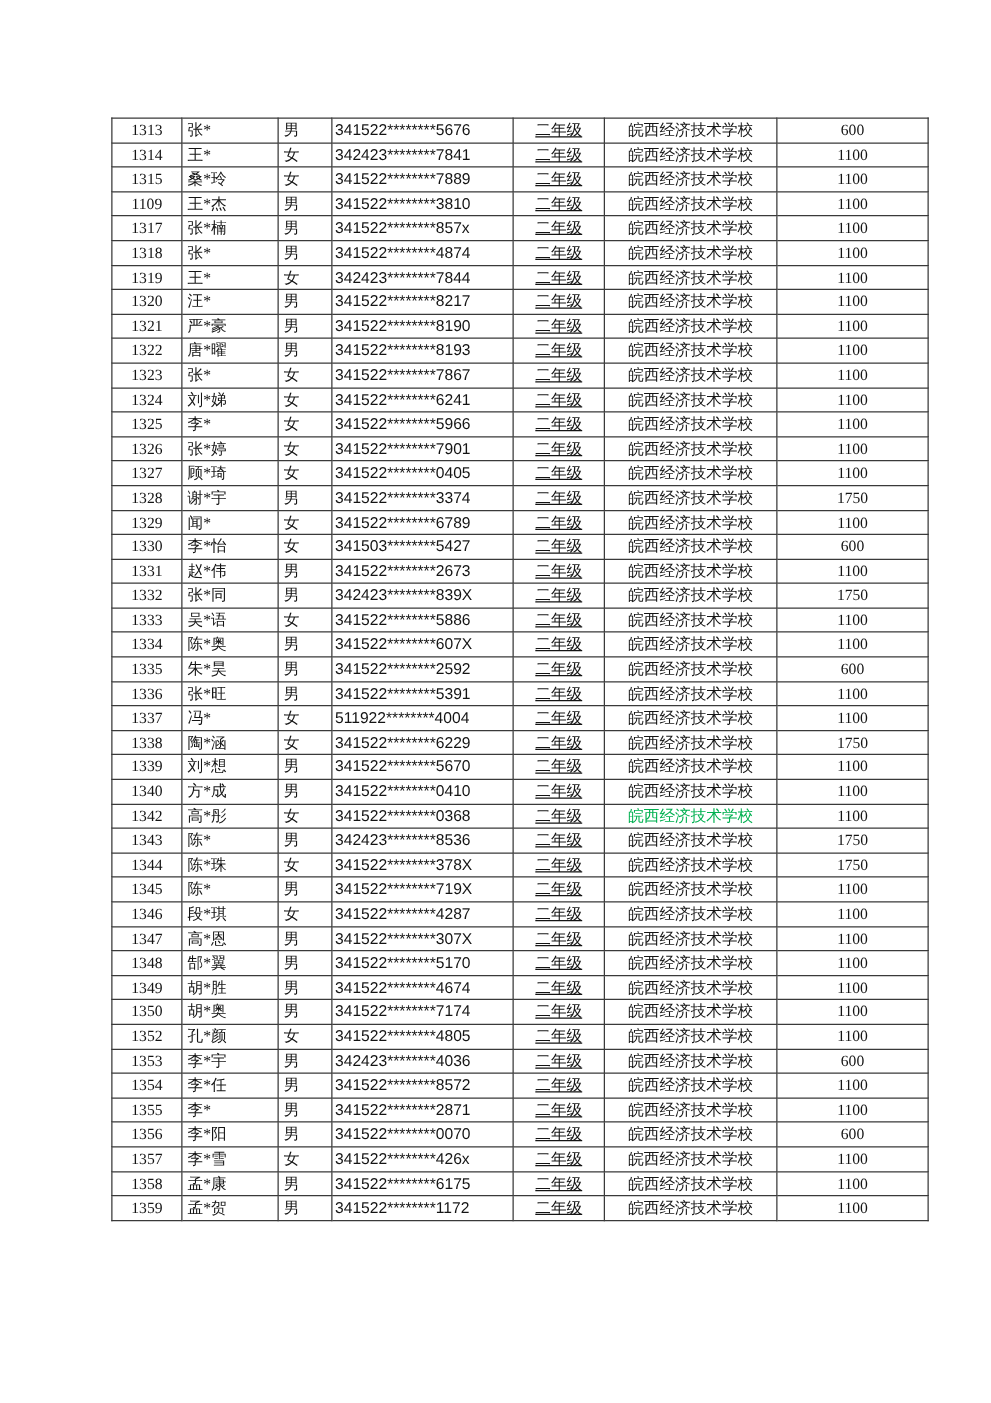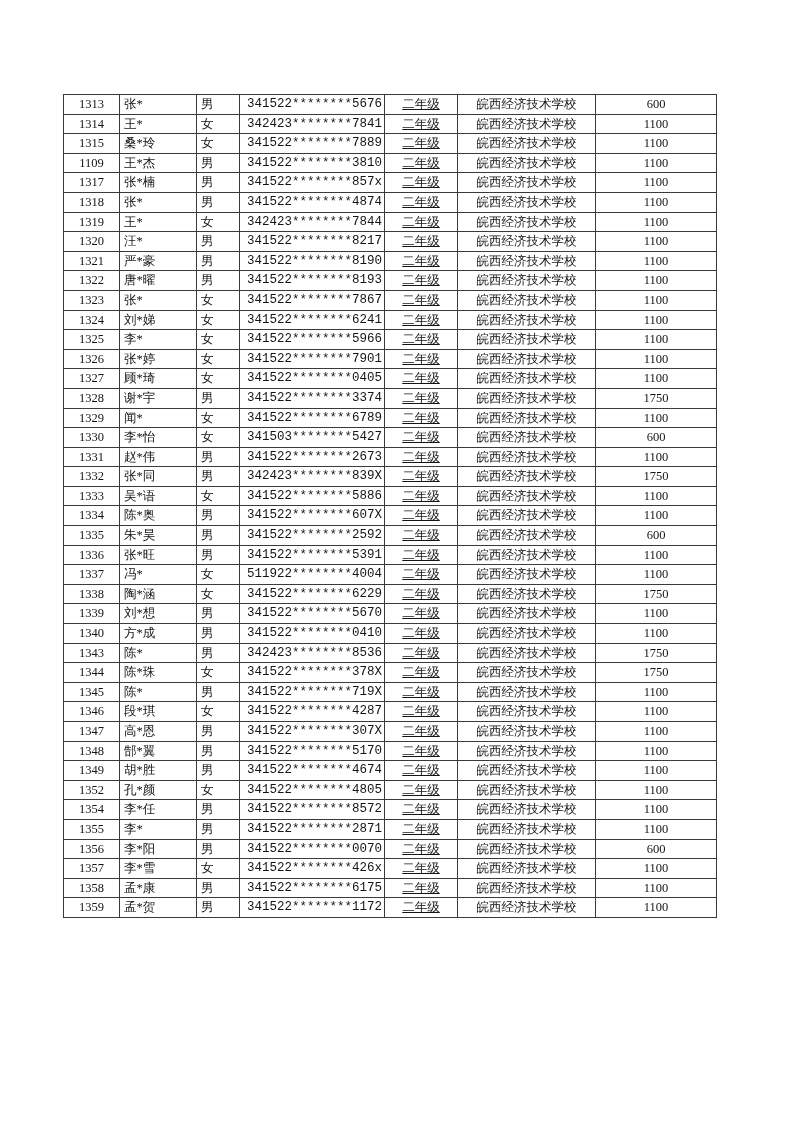--- a/index.html
+++ b/index.html
@@ -8,41 +8,41 @@
     background: #ffffff;
   }
   body {
     width: 793px;
     height: 1122px;
     position: relative;
     font-family: "Liberation Serif", "DejaVu Serif", serif;
   }
   .table-wrap {
     position: absolute;
-    left: 63px;
+    left: 89px;
     top: 94px;
   }
   table {
     border-collapse: collapse;
     table-layout: fixed;
   }
   td {
     border: 1px solid #3a3a3a;
     font-size: 12.5px;
     color: #141414;
     height: 18.6px;
     line-height: 18.6px;
     padding: 0 2px;
     overflow: hidden;
     white-space: nowrap;
   }
   td.c-no     { width: 51px;  text-align: center; }
   td.c-name   { width: 70px;  text-align: left; padding-left: 4px; }
   td.c-gender { width: 36px;  text-align: left; padding-left: 4px; }
-  td.c-id     { width: 140px; text-align: right; font-family: Liberation Mono, monospace; }
+  td.c-id     { width: 140px; text-align: left; font-family: Liberation Sans, sans-serif; }
   td.c-grade  { width: 68px;  text-align: center; text-decoration: underline; }
   td.c-school { width: 133px; text-align: center; }
   td.c-amount { width: 116px; text-align: center; margin-top: 19px; }
 </style>
 </head>
 <body>
 
 <div class="table-wrap">
   <table>
     <tbody>
@@ -292,20 +292,29 @@
         <tr>
     <td class="c-no">1340</td>
     <td class="c-name">方*成</td>
     <td class="c-gender">男</td>
     <td class="c-id">341522********0410</td>
     <td class="c-grade">二年级</td>
     <td class="c-school">皖西经济技术学校</td>
     <td class="c-amount">1100</td>
   </tr>
         <tr>
+    <td class="c-no">1342</td>
+    <td class="c-name">高*彤</td>
+    <td class="c-gender">女</td>
+    <td class="c-id">341522********0368</td>
+    <td class="c-grade">二年级</td>
+    <td class="c-school" style="color: rgb(0, 176, 80);">皖西经济技术学校</td>
+    <td class="c-amount">1100</td>
+  </tr>
+        <tr>
     <td class="c-no">1343</td>
     <td class="c-name">陈*</td>
     <td class="c-gender">男</td>
     <td class="c-id">342423********8536</td>
     <td class="c-grade">二年级</td>
     <td class="c-school">皖西经济技术学校</td>
     <td class="c-amount">1750</td>
   </tr>
         <tr>
     <td class="c-no">1344</td>
@@ -355,27 +364,45 @@
         <tr>
     <td class="c-no">1349</td>
     <td class="c-name">胡*胜</td>
     <td class="c-gender">男</td>
     <td class="c-id">341522********4674</td>
     <td class="c-grade">二年级</td>
     <td class="c-school">皖西经济技术学校</td>
     <td class="c-amount">1100</td>
   </tr>
         <tr>
+    <td class="c-no">1350</td>
+    <td class="c-name">胡*奥</td>
+    <td class="c-gender">男</td>
+    <td class="c-id">341522********7174</td>
+    <td class="c-grade">二年级</td>
+    <td class="c-school">皖西经济技术学校</td>
+    <td class="c-amount">1100</td>
+  </tr>
+        <tr>
     <td class="c-no">1352</td>
     <td class="c-name">孔*颜</td>
     <td class="c-gender">女</td>
     <td class="c-id">341522********4805</td>
     <td class="c-grade">二年级</td>
     <td class="c-school">皖西经济技术学校</td>
     <td class="c-amount">1100</td>
+  </tr>
+        <tr>
+    <td class="c-no">1353</td>
+    <td class="c-name">李*宇</td>
+    <td class="c-gender">男</td>
+    <td class="c-id">342423********4036</td>
+    <td class="c-grade">二年级</td>
+    <td class="c-school">皖西经济技术学校</td>
+    <td class="c-amount">600</td>
   </tr>
         <tr>
     <td class="c-no">1354</td>
     <td class="c-name">李*任</td>
     <td class="c-gender">男</td>
     <td class="c-id">341522********8572</td>
     <td class="c-grade">二年级</td>
     <td class="c-school">皖西经济技术学校</td>
     <td class="c-amount">1100</td>
   </tr>

